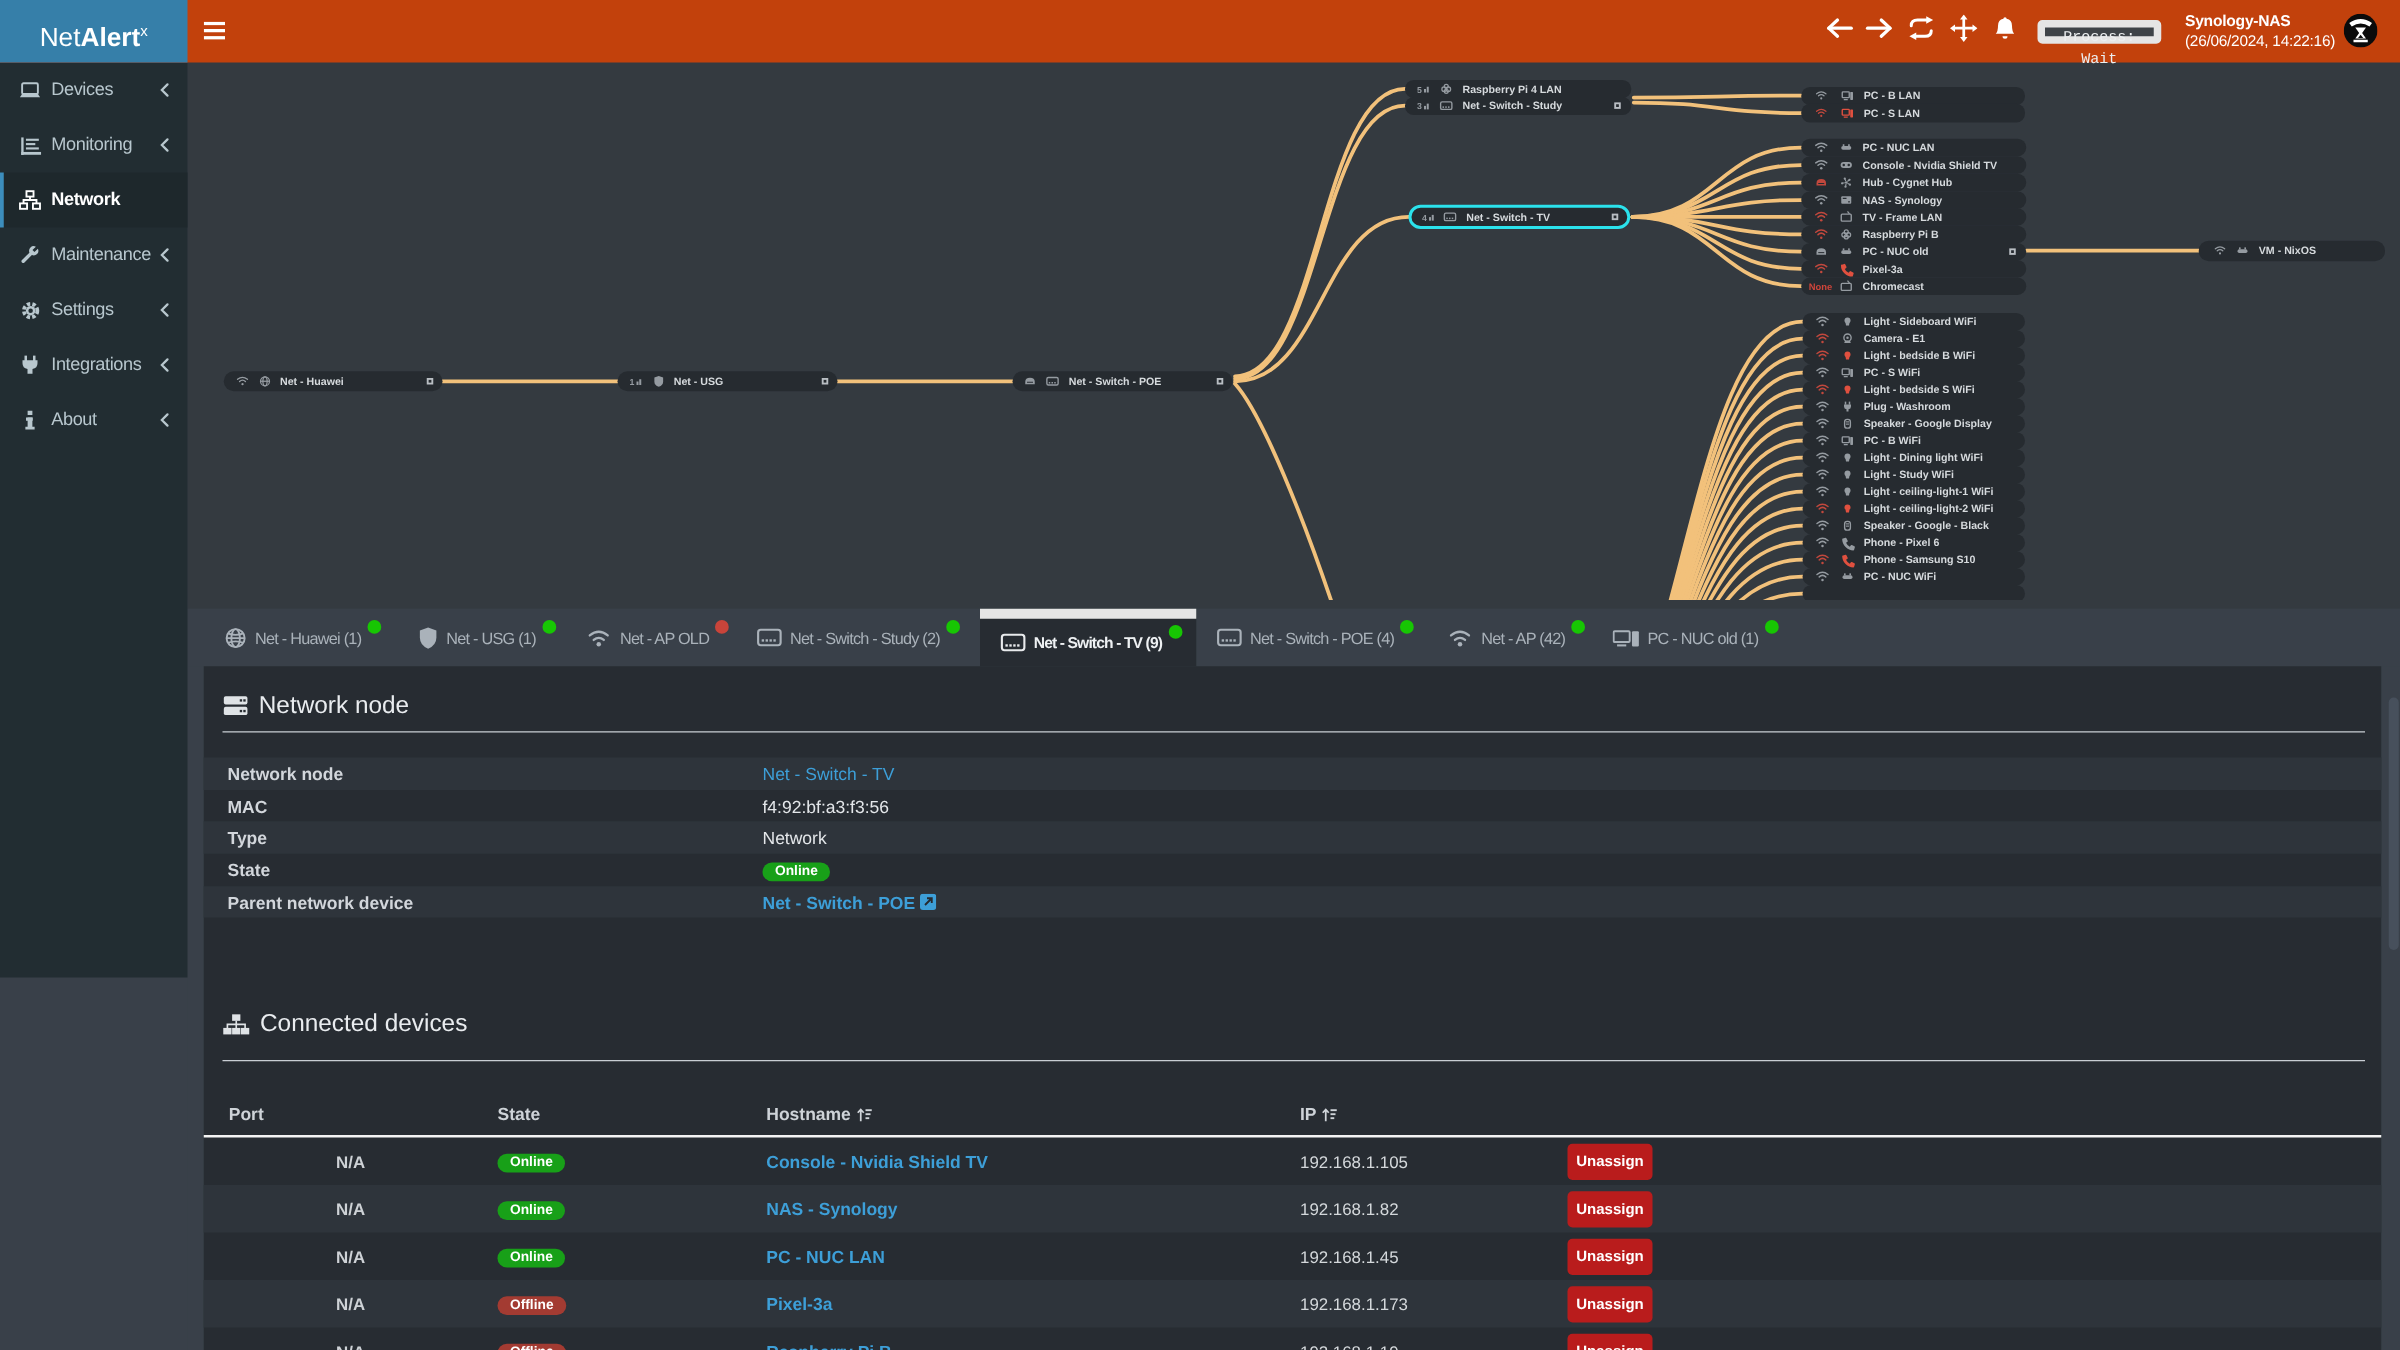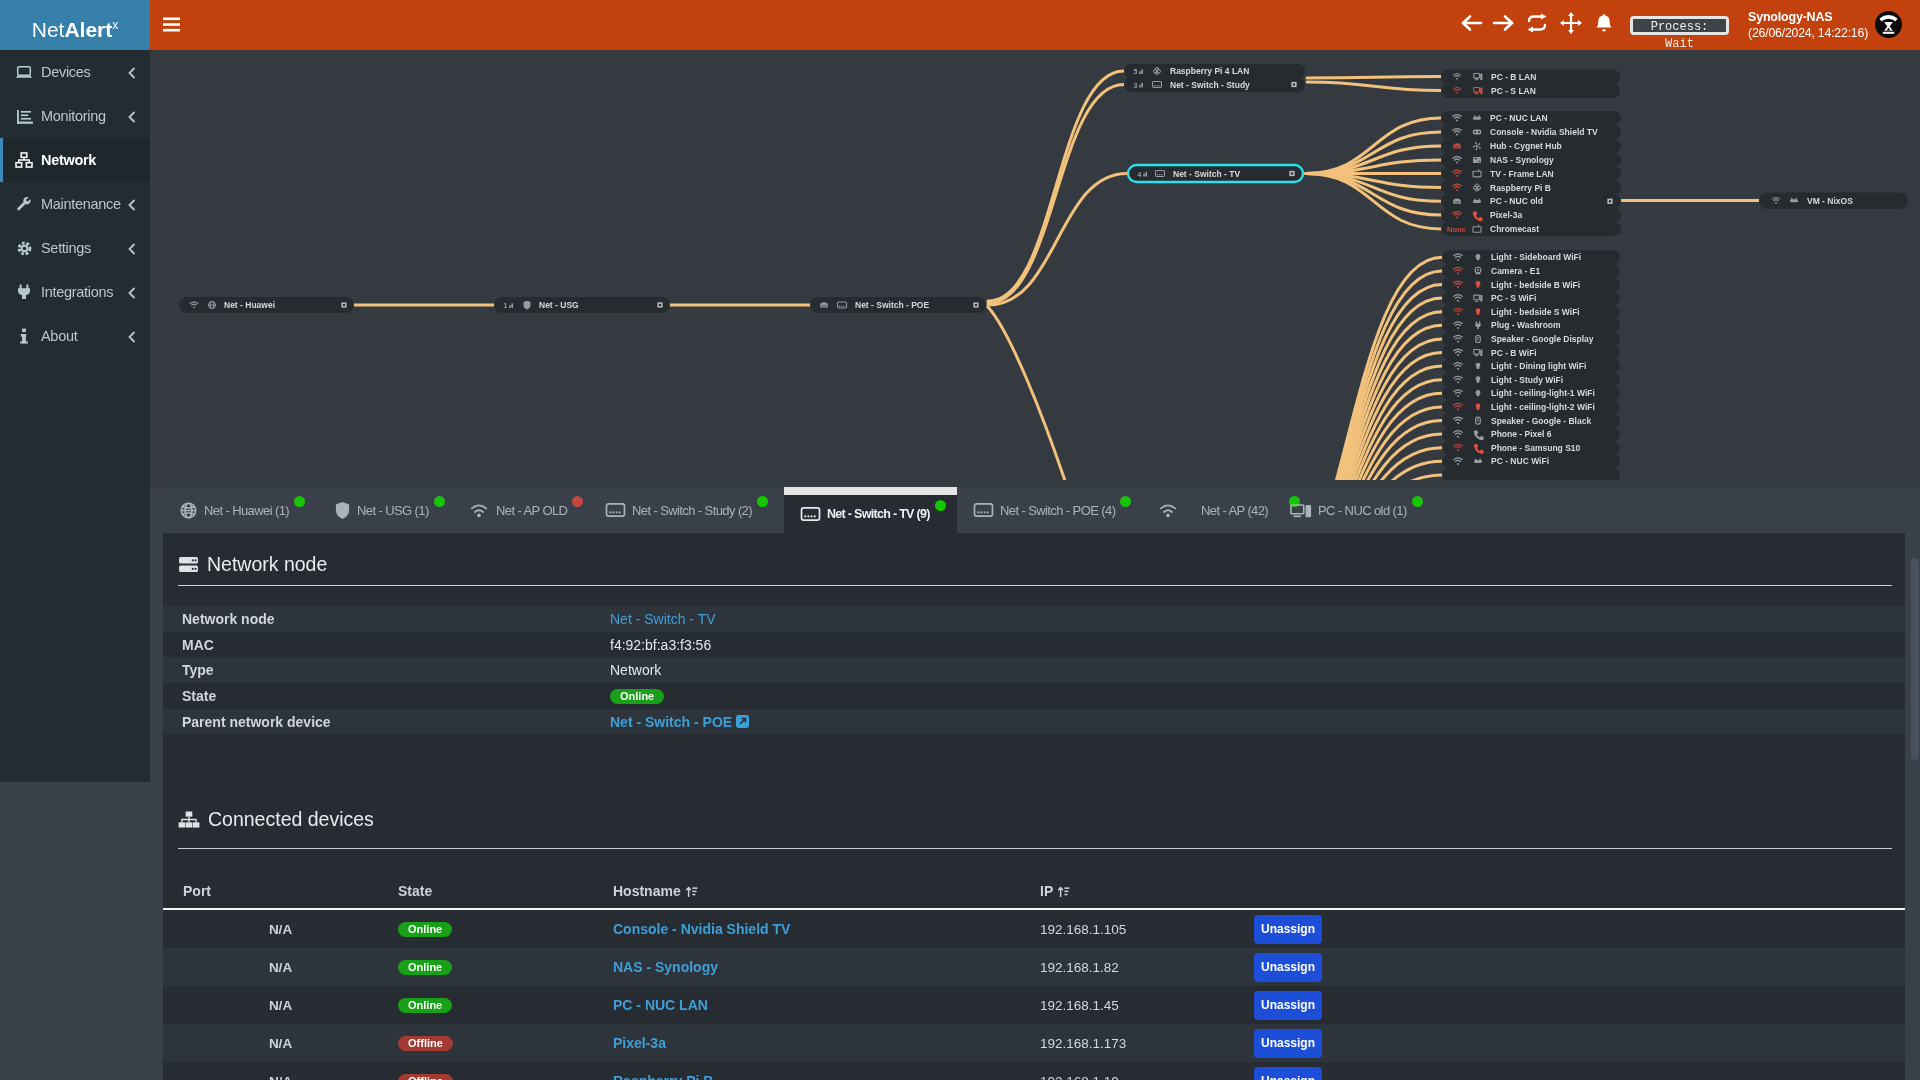--- a/index.html
+++ b/index.html
@@ -3,21 +3,21 @@
 <meta charset="utf-8">
 <style>
 * { margin:0; padding:0; box-sizing:border-box; }
 html,body { width:1920px; height:1080px; overflow:hidden; background:#394049; font-family:"Liberation Sans",sans-serif; }
 .header { position:absolute; left:0; top:0; width:1920px; height:50px; background:#c2410c; z-index:10; }
 .logo { position:absolute; left:0; top:0; width:150px; height:50px; background:#367fa9; color:#fff; text-align:center; line-height:50px; font-size:21px; font-weight:300; }
 .logo b { font-weight:700; }
 .logo sup { font-size:12px; }
 .hamb { position:absolute; left:163px; top:17px; }
 .hic { position:absolute; top:50%; transform:translate(-50%,-50%); }
-.proc { position:absolute; left:1630px; top:16px; width:99px; height:19px; background:#3e4348; border:3px solid #e5e5e5; border-radius:4px; color:#eceff1; font-family:"Liberation Mono",monospace; font-size:12px; line-height:17px; text-align:center; }
+.proc { position:absolute; left:1630px; top:16px; width:99px; height:19px; background:#3e4348; border:6px solid #e5e5e5; border-radius:4px; color:#eceff1; font-family:"Liberation Mono",monospace; font-size:12px; line-height:17px; text-align:center; }
 .uinfo { position:absolute; left:1748px; top:9px; color:#fff; font-size:12.5px; line-height:16px; font-weight:700; letter-spacing:-0.2px; }
 .uinfo .l2 { font-weight:400; font-size:12.3px; }
 .avatar { position:absolute; left:1875px; top:11px; }
 .sidebar { position:absolute; left:0; top:50px; width:150px; height:732px; background:#222d32; z-index:5; }
 .sitem { position:relative; height:44px; display:flex; align-items:center; color:#b8c7ce; font-size:14.5px; letter-spacing:-0.3px; border-left:3px solid transparent; padding-left:9px; }
 .sitem.active { background:#1e282c; border-left-color:#3c8dbc; color:#fff; font-weight:700; }
 .sicon { width:24px; display:inline-flex; justify-content:center; }
 .slabel { margin-left:5px; }
 .chev { position:absolute; right:14px; top:16px; }
 .content { position:absolute; left:150px; top:50px; width:1770px; height:1030px; background:#394049; }
@@ -46,21 +46,21 @@
 .chead { height:25px; display:flex; align-items:center; font-size:14px; font-weight:700; color:#ced3d8; }
 .chr { height:2px; background:#f4f4f4; margin-top:5px; }
 .crow { height:38.1px; display:flex; align-items:center; font-size:13.5px; color:#d4d8db; }
 .crow.odd { background:#2e343b; }
 .c1 { width:235px; padding-left:20px; }
 .c2 { width:215px; }
 .c3 { width:427px; font-size:14px; }
 .c4 { width:214px; }
 .c5 { flex:1; }
 .crow .c1 { text-align:center; font-weight:700; padding-left:0; width:235px; color:#ced2d6; }
-.ubtn { display:inline-block; width:68px; height:29px; background:#1d4ed8; color:#fff; font-size:12px; font-weight:700; text-align:center; line-height:29px; border-radius:4px; }
+.ubtn { display:inline-block; width:68px; height:29px; background:#b91c1c; color:#fff; font-size:12px; font-weight:700; text-align:center; line-height:29px; border-radius:4px; }
 .scroll { position:absolute; left:1911px; top:558px; width:8px; height:202px; background:#47505c; border-radius:4px; z-index:20; }
 </style>
 </head>
 <body>
 <div class="sidebar">
     <div class="sitem">
       <span class="sicon">
         <svg width="18" height="15" viewBox="0 0 20 16">
           <rect x="3" y="1.5" width="14" height="9.5" rx="1.2" fill="none" stroke="#b8c7ce" stroke-width="1.7"></rect>
           <path d="M1,13.8 L19,13.8 L17,11 L3,11 Z" fill="#b8c7ce"></path>
@@ -626,21 +626,21 @@
               <rect x="4.5" y="11" width="2" height="2"></rect>
               <rect x="7.8" y="11" width="2" height="2"></rect>
               <rect x="11.1" y="11" width="2" height="2"></rect>
               <rect x="14.4" y="11" width="2" height="2"></rect>
             </g>
           </svg>
         </span>
         <span class="tlabel">Net - Switch - POE (4)</span>
         <span class="dot" style="background:#17c603"></span>
       </div>
-<div class="tab" style="left:993px;padding-left:14px;gap:16px;">
+<div class="tab" style="left:993px;padding-left:14px;">
         <span class="ticon">
           <svg width="22" height="18" viewBox="0 0 24 20">
             <g stroke="#aab2ba" fill="none" stroke-width="2" stroke-linecap="round">
               <path d="M7.5,12.2 Q12,8.4 16.5,12.2"></path>
               <path d="M4,8.2 Q12,1.6 20,8.2"></path>
             </g>
             <circle cx="12" cy="16" r="2" fill="#aab2ba"></circle>
           </svg>
         </span>
         <span class="tlabel">Net - AP (42)</span>

